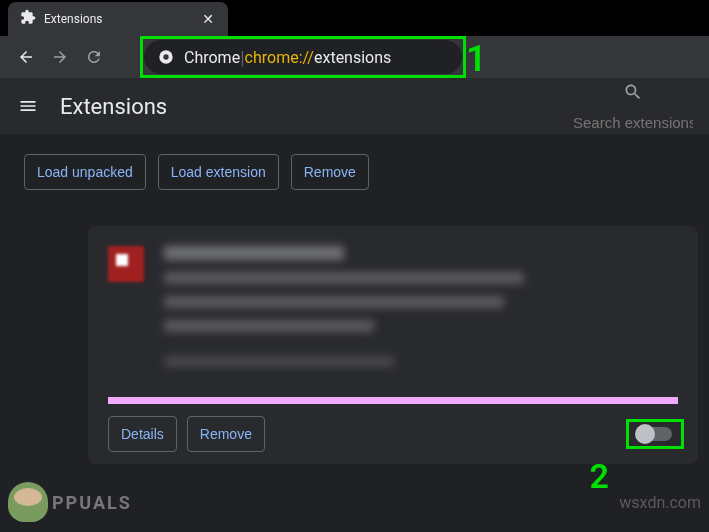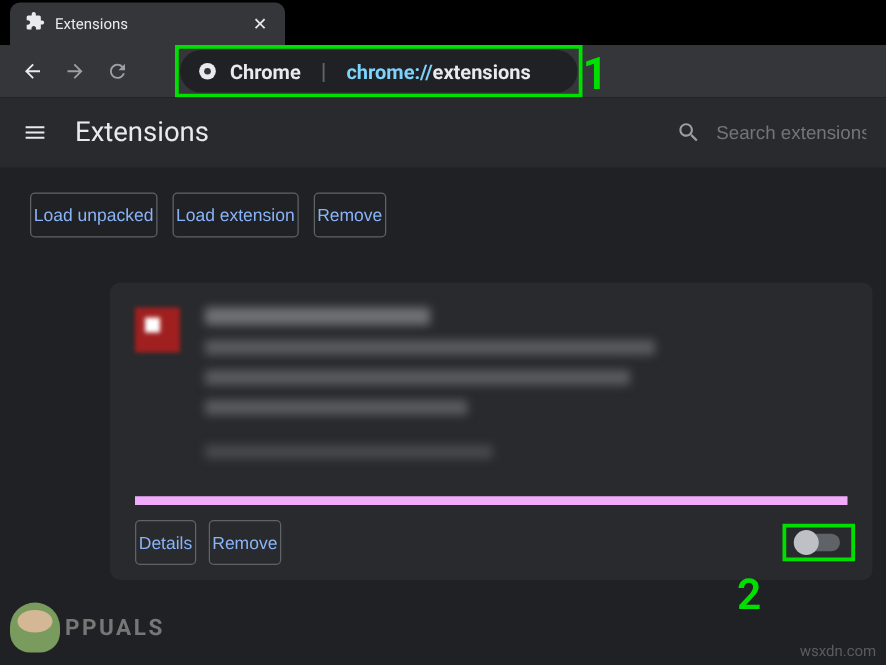--- a/index.html
+++ b/index.html
@@ -120,26 +120,25 @@
       justify-content: center;
     }
     
     .chrome-icon svg { width: 16px; height: 16px; }
     
     .omnibox-text {
       color: #e8eaed;
       font-size: 16px;
       display: flex;
       align-items: center;
-      gap: 16px;
-      font-weight: bold;
+      gap: 0;
     }
     
     .omnibox-separator { color: #5f6368; font-size: 18px; }
-    .omnibox-url-scheme { color: #7dd3fc; }
+    .omnibox-url-scheme { color: #eab308; }
     .omnibox-url-path { color: #e8eaed; }
     
     .annotation-1 {
       position: absolute;
       top: 38px;
       left: 466px;
       color: #00e000;
       font-size: 36px;
       font-weight: 600;
       pointer-events: none;
@@ -178,20 +177,21 @@
       font-size: 22px;
       font-weight: 400;
       flex: 1;
     }
     
     .search-box {
       display: flex;
       align-items: center;
       gap: 12px;
       padding-right: 0px;
+      flex-direction: column;
     }
     
     .search-icon {
       color: #9aa0a6;
       width: 20px;
       height: 20px;
     }
     
     .search-icon svg { width: 20px; height: 20px; fill: currentColor; }
     
@@ -209,21 +209,21 @@
       display: flex;
       gap: 12px;
     }
     
     .chrome-btn {
       background: transparent;
       border: 1px solid #5f6368;
       color: #8ab4f8;
       font-size: 14px;
       font-weight: 500;
-      padding: 9px 2px;
+      padding: 9px 12px;
       border-radius: 4px;
       cursor: pointer;
     }
     
     .ext-card {
       margin: 16px 0 0 88px;
       background: #292a2d;
       border-radius: 8px;
       padding: 20px 20px 12px 20px;
       width: 610px;
@@ -325,24 +325,24 @@
       bottom: 36px;
       right: 100px;
       color: #00e000;
       font-size: 34px;
       font-weight: 600;
       pointer-events: none;
     }
     
     .watermark {
       position: absolute;
-      bottom: 4px;
+      bottom: 20px;
       right: 8px;
       color: #5a5b5f;
-      font-size: 12px;
+      font-size: 16px;
       pointer-events: none;
     }
     
     .appuals-logo {
       position: absolute;
       bottom: 10px;
       left: 8px;
       color: #777;
       font-size: 18px;
       font-weight: bold;

